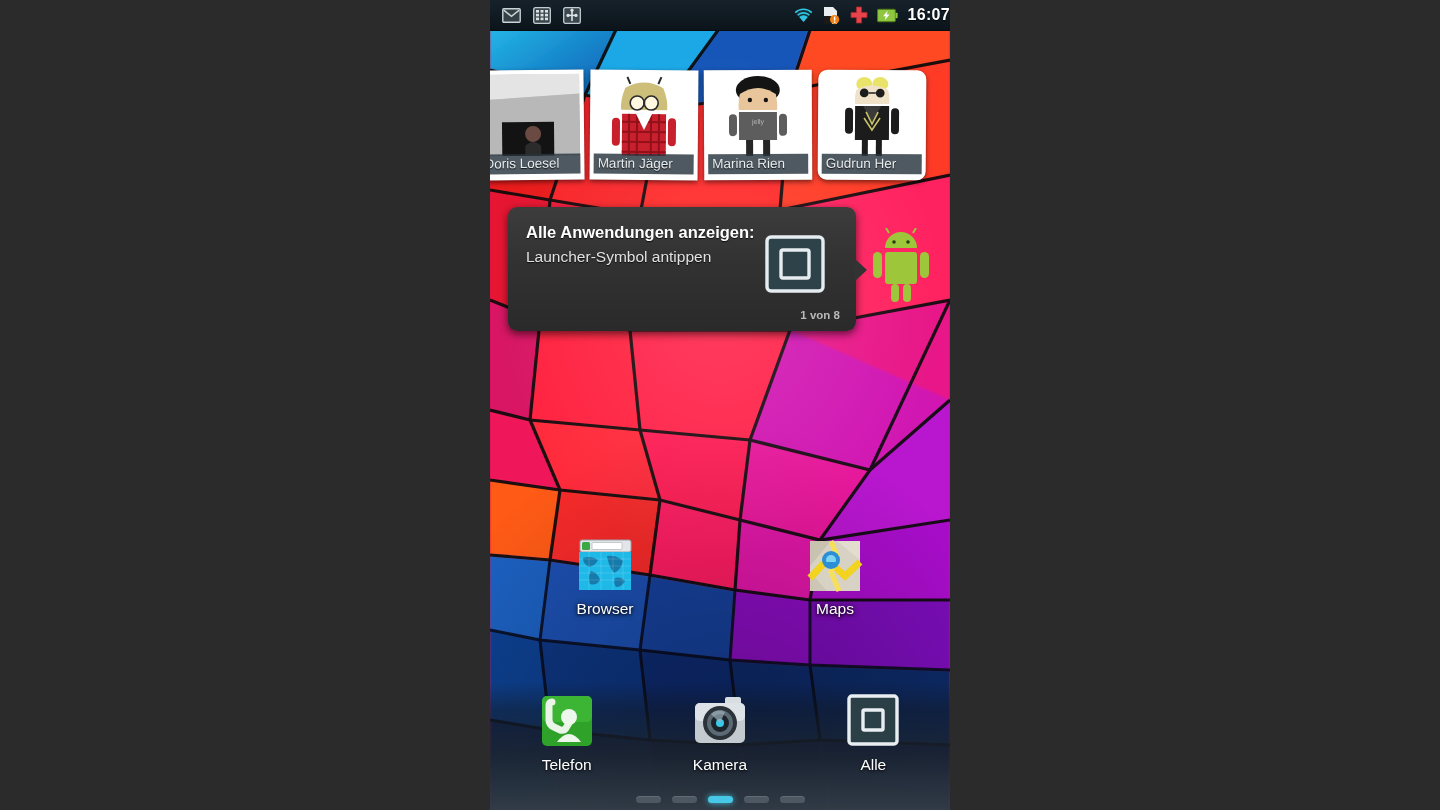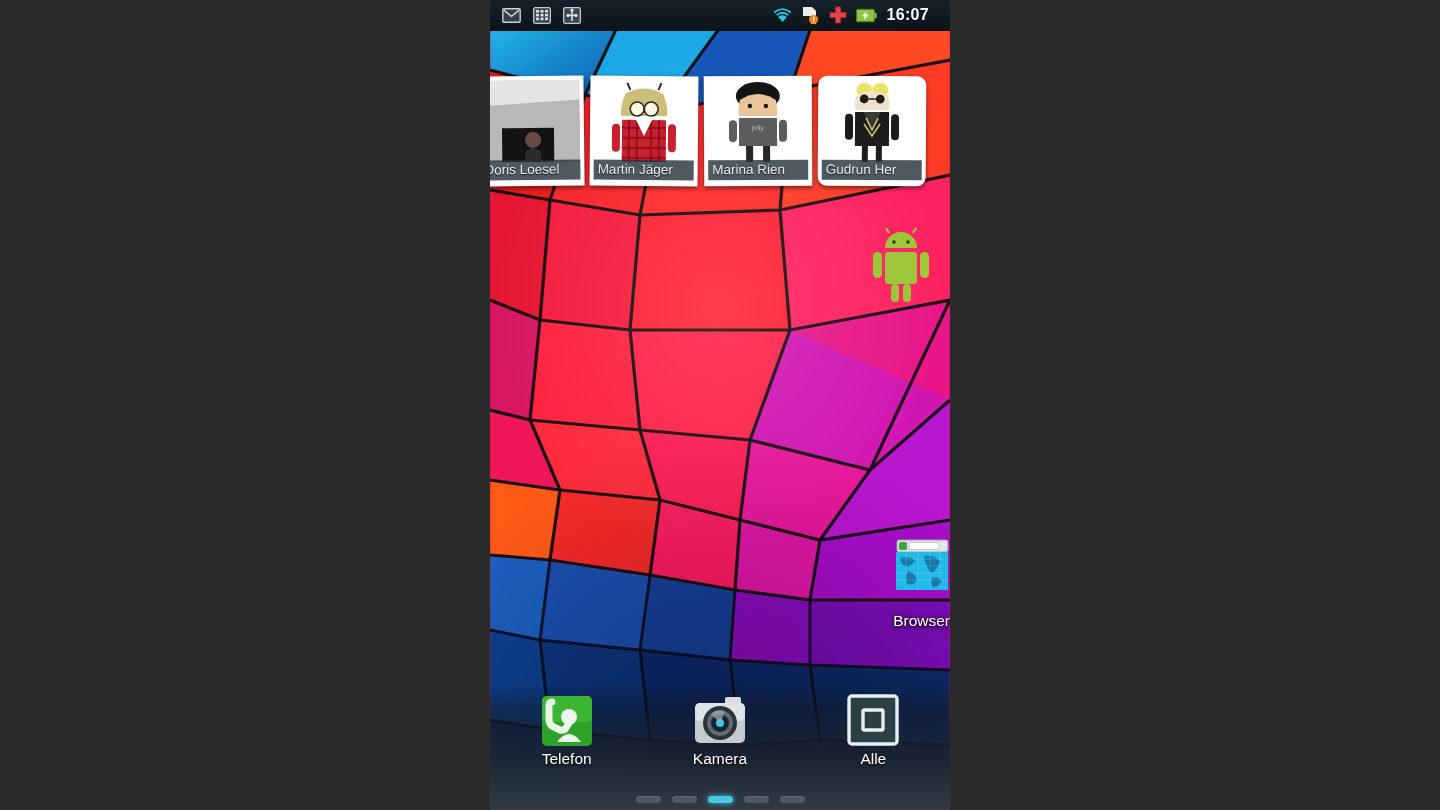--- a/index.html
+++ b/index.html
@@ -44,31 +44,31 @@
   
   #statusbar {
     position: absolute; left:0; top:0;
     width: 460px; height: 31px;
     background: linear-gradient(to bottom,#16222b 0%,#101a22 55%,#0c141a 100%);
     display: flex; align-items: center;
     z-index: 40;
     border-bottom: 1px solid rgba(0,0,0,0.6);
   }
   .sb-left { display:flex; align-items:center; gap:9px; padding-left: 11px; }
-  .sb-right { margin-left:auto; display:flex; align-items:center; gap:7px; padding-right: 21px; }
+  .sb-right { margin-left:auto; display:flex; align-items:center; gap:7px; padding-right: 0; }
   .sb-ico { width:21px; height:19px; display:flex; align-items:center; justify-content:center; }
   .sb-clock {
     color:#fff; font-size:16px; font-weight:bold;
     letter-spacing:0.3px; padding-left:3px;
     text-shadow:0 1px 1px rgba(0,0,0,0.7);
   }
 
   
   #contacts {
-    position: absolute; left: -14px; top: 76px;
+    position: absolute; left: -14px; top: 70px;
     width: 490px; height: 115px;
     display: flex; align-items: flex-start;
     z-index: 20;
   }
   .contact-card {
     position: relative;
     width: 108px; height: 110px;
     background: #fff;
     margin-right: 6px;
     padding: 4px 4px 0 4px;
@@ -139,22 +139,21 @@
 
   
   #approw {
     position:absolute; left:0; top: 538px;
     width: 460px; height: 92px;
     display:flex; z-index: 18;
   }
   .app-cell {
     flex: 1 1 0;
     display:flex; flex-direction:column;
-    align-items:flex-end;
-    gap:12px;
+    align-items:center;
   }
   .app-icon {
     width: 56px; height: 56px;
     position:relative;
   }
   .app-label {
     margin-top: 6px;
     color:#fff; font-size:15.5px;
     text-shadow: 0 1px 3px rgba(0,0,0,0.95), 0 0 6px rgba(0,0,0,0.8);
     white-space:nowrap;
@@ -171,21 +170,21 @@
     position:absolute; left:0; top: 10px;
     width:460px; height: 92px;
     display:flex;
   }
   .dock-cell {
     flex: 1 1 0;
     display:flex; flex-direction:column; align-items:center;
   }
   .dock-icon { width:58px; height:58px; position:relative; }
   .dock-label {
-    color:#fff; font-size:15.5px;
+    margin-top:6px; color:#fff; font-size:15.5px;
     text-shadow:0 1px 3px rgba(0,0,0,0.95);
     white-space:nowrap;
   }
 
   
   #pagedots {
     position:absolute; left:0; bottom: 6px;
     width:460px; height: 10px;
     display:flex; justify-content:center; align-items:center; gap:11px;
     z-index:32;
@@ -506,20 +505,31 @@
           <rect x="23" y="56" width="8" height="18" rx="4"></rect>
           <rect x="35" y="56" width="8" height="18" rx="4"></rect>
         </g>
         <circle cx="26" cy="14" r="1.8" fill="#2b3b10"></circle>
         <circle cx="40" cy="14" r="1.8" fill="#2b3b10"></circle>
         <line x1="21" y1="5" x2="18" y2="0" stroke="#9ec63b" stroke-width="2"></line>
         <line x1="45" y1="5" x2="48" y2="0" stroke="#9ec63b" stroke-width="2"></line>
       </svg>
     </div>
 
+    <div id="tooltip">
+      <div class="tt-title">Alle Anwendungen anzeigen:</div>
+      <div class="tt-sub">Launcher-Symbol antippen</div>
+      <div class="tt-icon">
+        <svg viewBox="0 0 62 58" width="100%" height="100%">
+          <rect x="3" y="2" width="56" height="54" rx="4" fill="#2d4349" stroke="#e6ecef" stroke-width="3.4"></rect>
+          <rect x="17" y="15" width="28" height="28" rx="2" fill="none" stroke="#e6ecef" stroke-width="3.4"></rect>
+        </svg>
+      </div>
+      <div class="tt-count">1 von 8</div>
+    </div>
 
     <div id="approw">
 
       <div class="app-cell">
         <div class="app-icon">
           <svg viewBox="0 0 56 56" width="100%" height="100%">
             <rect x="3" y="2" width="51" height="12" rx="2" fill="#e3e6e8" stroke="#9aa1a6" stroke-width="1"></rect>
             <rect x="5" y="4" width="8" height="8" rx="1.5" fill="#39a845"></rect>
             <rect x="15" y="4.5" width="30" height="7" rx="1" fill="#ffffff" stroke="#b6bcc0" stroke-width="0.8"></rect>
             <rect x="2" y="14" width="52" height="38" fill="#1fb9e8"></rect>
@@ -537,20 +547,36 @@
               <line x1="12" y1="14" x2="12" y2="52"></line>
                 <line x1="24" y1="14" x2="24" y2="52"></line>
               <line x1="36" y1="14" x2="36" y2="52"></line>
                 <line x1="46" y1="14" x2="46" y2="52"></line>
             </g>
           </svg>
         </div>
         <div class="app-label">Browser</div>
       </div>
 
+      <div class="app-cell">
+        <div class="app-icon">
+          <svg viewBox="0 0 56 56" width="100%" height="100%">
+            <rect x="3" y="3" width="50" height="50" fill="#d8d2c4"></rect>
+            <polygon points="3,3 24,3 3,28" fill="#c9c2b0"></polygon>
+            <polygon points="30,3 53,3 53,22" fill="#e3ddd0"></polygon>
+            <polygon points="3,34 20,53 3,53" fill="#cdc6b6"></polygon>
+            <path d="M3,40 L20,22 L38,38 L53,24" stroke="#f2d320" stroke-width="7" fill="none"></path>
+            <path d="M24,3 L30,18 L24,34 L32,53" stroke="#f6e05a" stroke-width="5" fill="none"></path>
+            <circle cx="24" cy="22" r="9" fill="#2a8fd6"></circle>
+            <circle cx="24" cy="22" r="5" fill="#7fd4f2"></circle>
+            <polygon points="24,31 19,24 29,24" fill="#2a8fd6"></polygon>
+          </svg>
+        </div>
+        <div class="app-label">Maps</div>
+      </div>
 
     </div>
 
     <div id="dock">
       <div id="dockrow">
 
         <div class="dock-cell">
           <div class="dock-icon">
             <svg viewBox="0 0 58 58" width="100%" height="100%">
               <rect x="4" y="4" width="50" height="50" rx="5" fill="#2fa22a"></rect>

